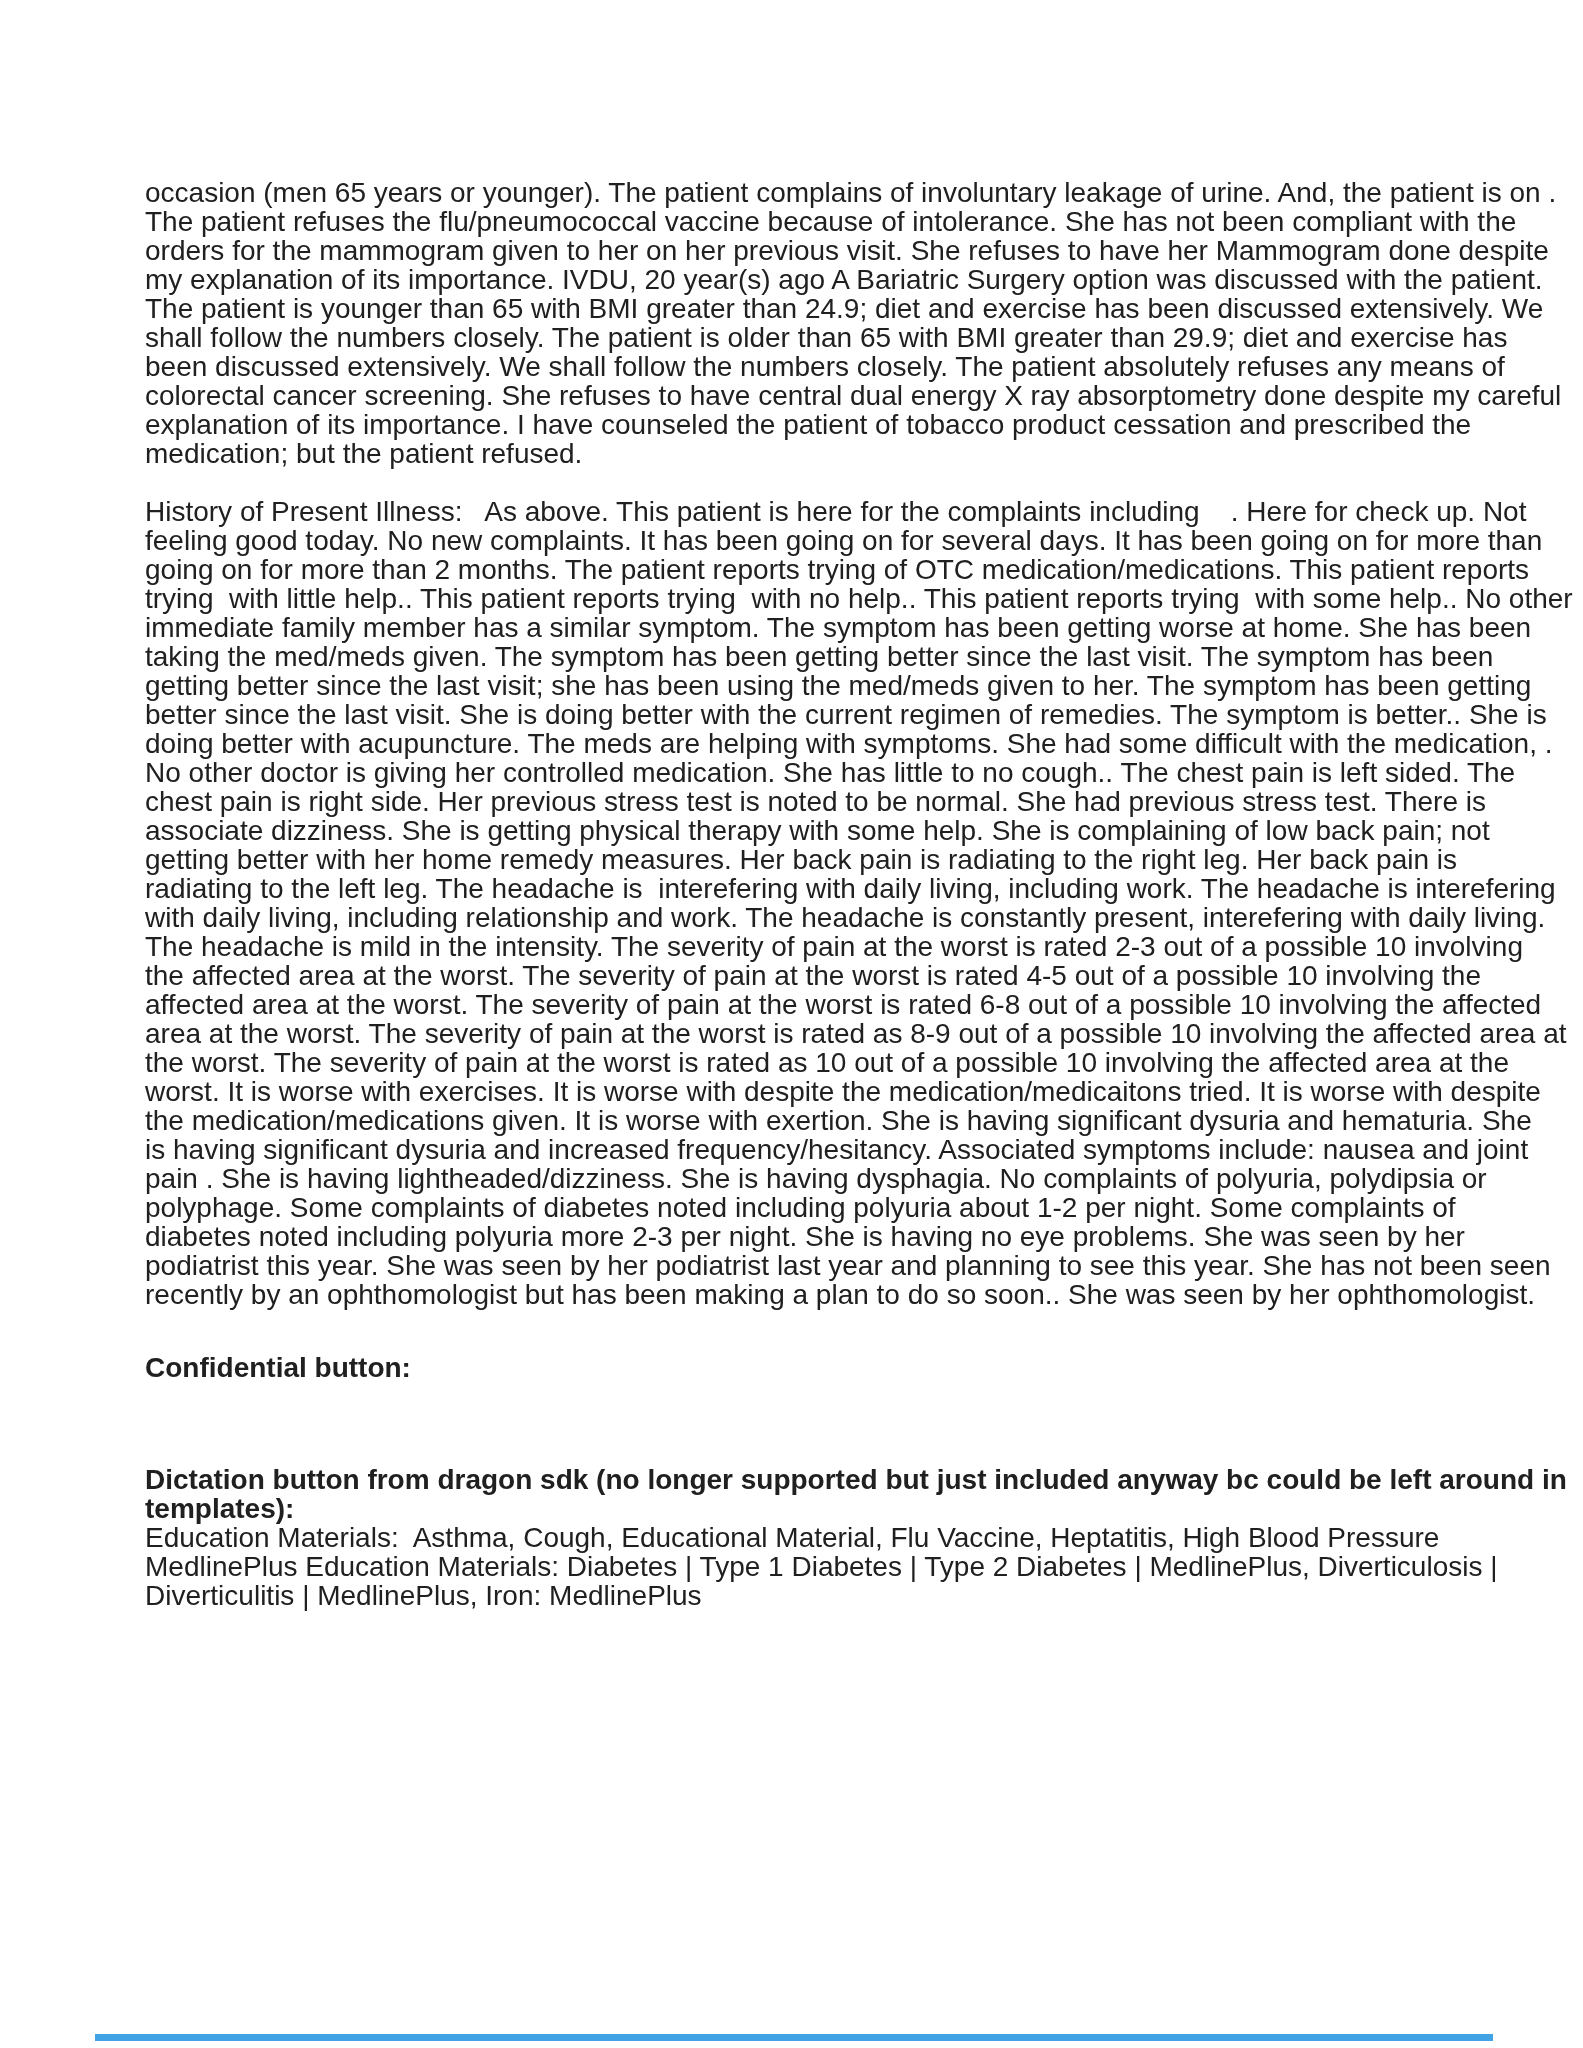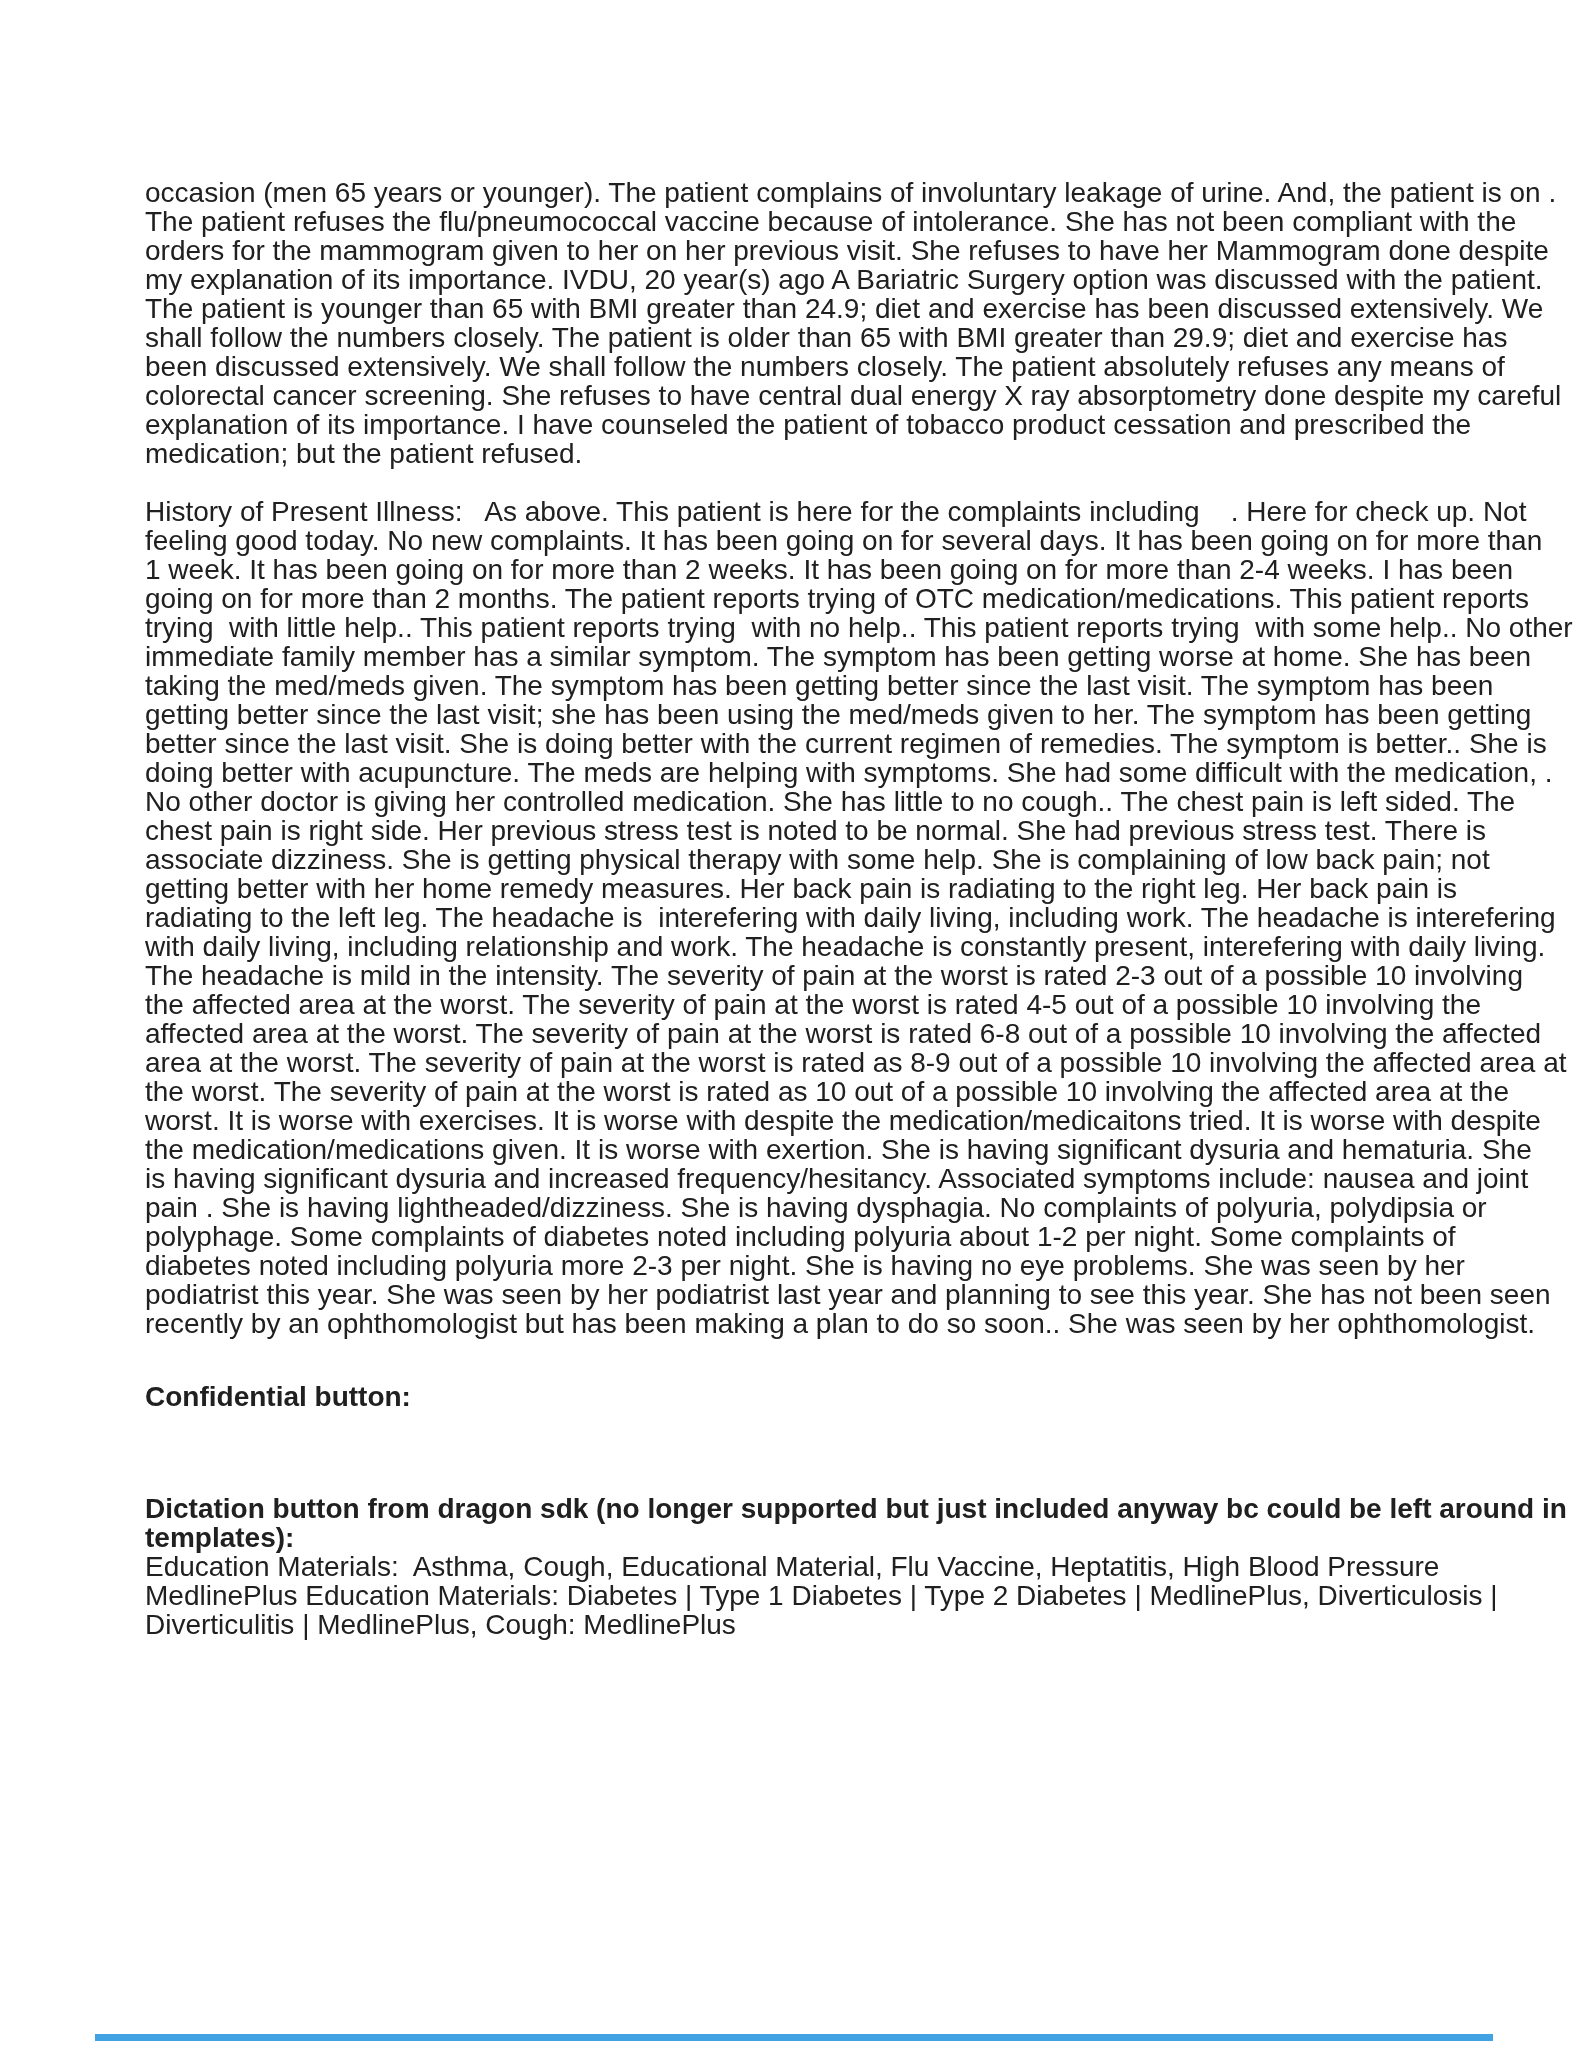--- a/index.html
+++ b/index.html
@@ -49,21 +49,20 @@
     <div class="line">shall follow the numbers closely. The patient is older than 65 with BMI greater than 29.9; diet and exercise has</div>
     <div class="line">been discussed extensively. We shall follow the numbers closely. The patient absolutely refuses any means of</div>
     <div class="line">colorectal cancer screening. She refuses to have central dual energy X ray absorptometry done despite my careful</div>
     <div class="line">explanation of its importance. I have counseled the patient of tobacco product cessation and prescribed the</div>
     <div class="line">medication; but the patient refused.</div>
   </div>
 
   <div class="para-hpi">
     <div class="line">History of Present Illness:   As above. This patient is here for the complaints including    . Here for check up. Not</div>
     <div class="line">feeling good today. No new complaints. It has been going on for several days. It has been going on for more than</div>
-    <div class="line">1 week. It has been going on for more than 2 weeks. It has been going on for more than 2-4 weeks. I has been</div>
     <div class="line">going on for more than 2 months. The patient reports trying of OTC medication/medications. This patient reports</div>
     <div class="line">trying  with little help.. This patient reports trying  with no help.. This patient reports trying  with some help.. No other</div>
     <div class="line">immediate family member has a similar symptom. The symptom has been getting worse at home. She has been</div>
     <div class="line">taking the med/meds given. The symptom has been getting better since the last visit. The symptom has been</div>
     <div class="line">getting better since the last visit; she has been using the med/meds given to her. The symptom has been getting</div>
     <div class="line">better since the last visit. She is doing better with the current regimen of remedies. The symptom is better.. She is</div>
     <div class="line">doing better with acupuncture. The meds are helping with symptoms. She had some difficult with the medication, .</div>
     <div class="line">No other doctor is giving her controlled medication. She has little to no cough.. The chest pain is left sided. The</div>
     <div class="line">chest pain is right side. Her previous stress test is noted to be normal. She had previous stress test. There is</div>
     <div class="line">associate dizziness. She is getting physical therapy with some help. She is complaining of low back pain; not</div>
@@ -88,18 +87,18 @@
   <div class="heading-conf line b">Confidential button:</div>
 
   <div class="heading-dict">
     <div class="line b">Dictation button from dragon sdk (no longer supported but just included anyway bc could be left around in</div>
     <div class="line b">templates):</div>
   </div>
 
   <div class="para-edu">
     <div class="line">Education Materials:  Asthma, Cough, Educational Material, Flu Vaccine, Heptatitis, High Blood Pressure</div>
     <div class="line">MedlinePlus Education Materials: Diabetes | Type 1 Diabetes | Type 2 Diabetes | MedlinePlus, Diverticulosis |</div>
-    <div class="line">Diverticulitis | MedlinePlus, Cough: MedlinePlus</div>
+    <div class="line">Diverticulitis | MedlinePlus, Iron: MedlinePlus</div>
   </div>
 
 </div>
 
 <div class="divider"></div>
 
 </body></html>

